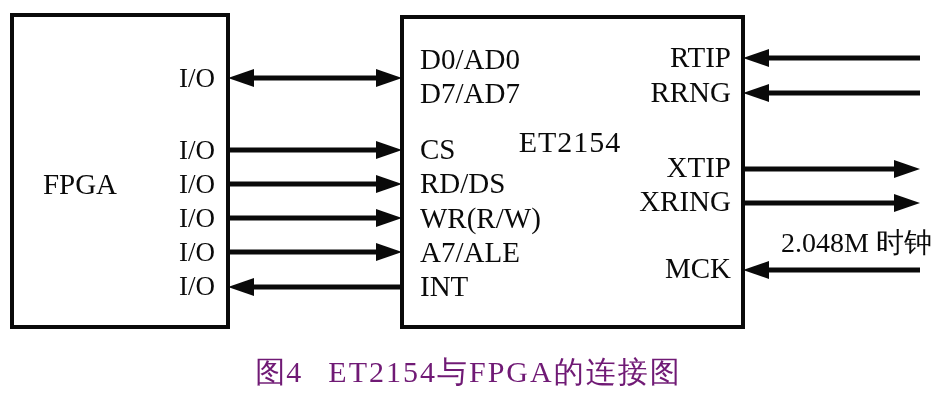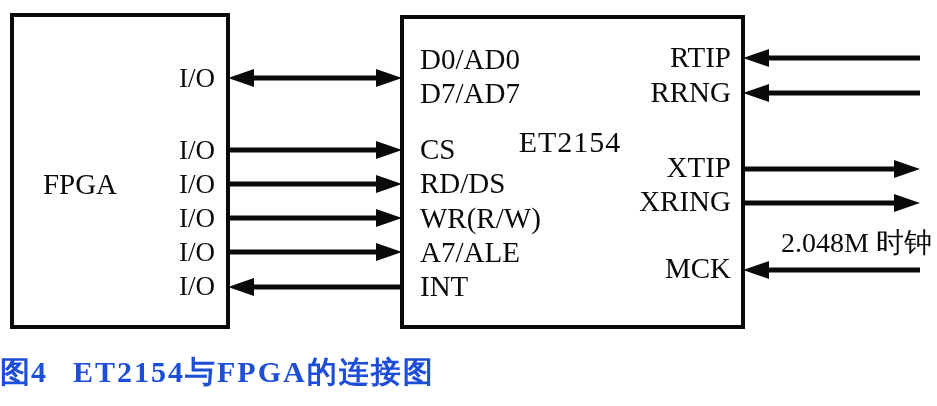--- a/index.html
+++ b/index.html
@@ -27,23 +27,24 @@
   .pin-label   { font-size: 29px; }
   .io-label    { font-size: 27px; }
   .block-label { font-size: 29px; }
   .chip-label  { font-size: 30px; letter-spacing: 1px; }
   .clock-label { font-size: 28px; }
   .caption {
     position: absolute;
     left: 0;
     top: 352px;
     width: 100%;
-    font-weight: bold;
+    text-align: center;
+    font-weight: normal;
     font-size: 30px;
-    color: #1d4ed8;
+    color: #701a75;
     font-family: "Liberation Serif", "DejaVu Serif", serif;
   }
   .caption .prefix { margin-right: 26px; letter-spacing: 1px; }
   .caption .title  { letter-spacing: 2px; }
   .box {
     fill: #ffffff;
     stroke: #0a0a0a;
     stroke-width: 4px;
   }
   .arrow-shaft {

